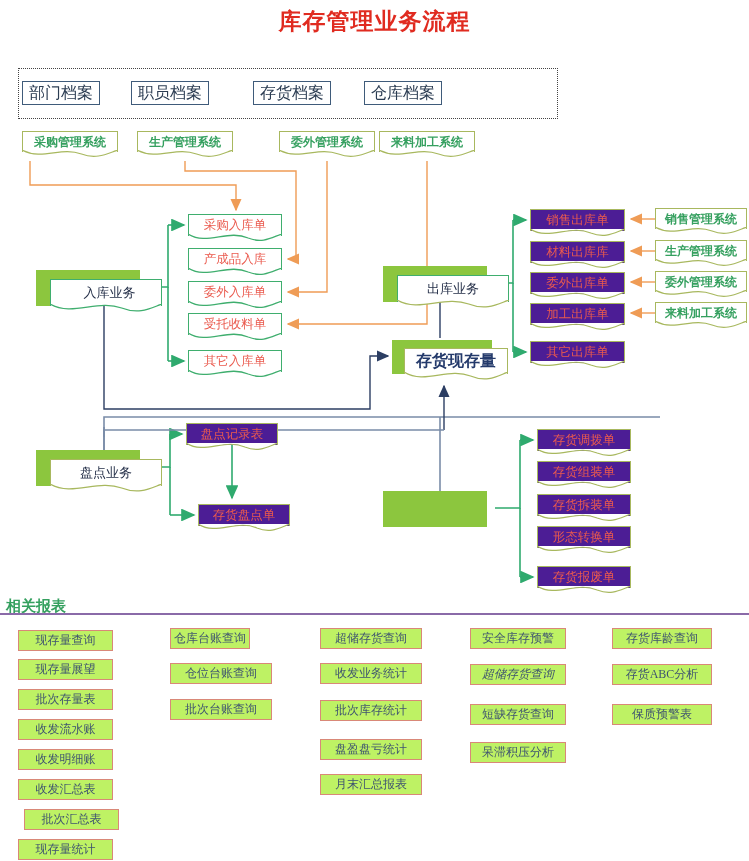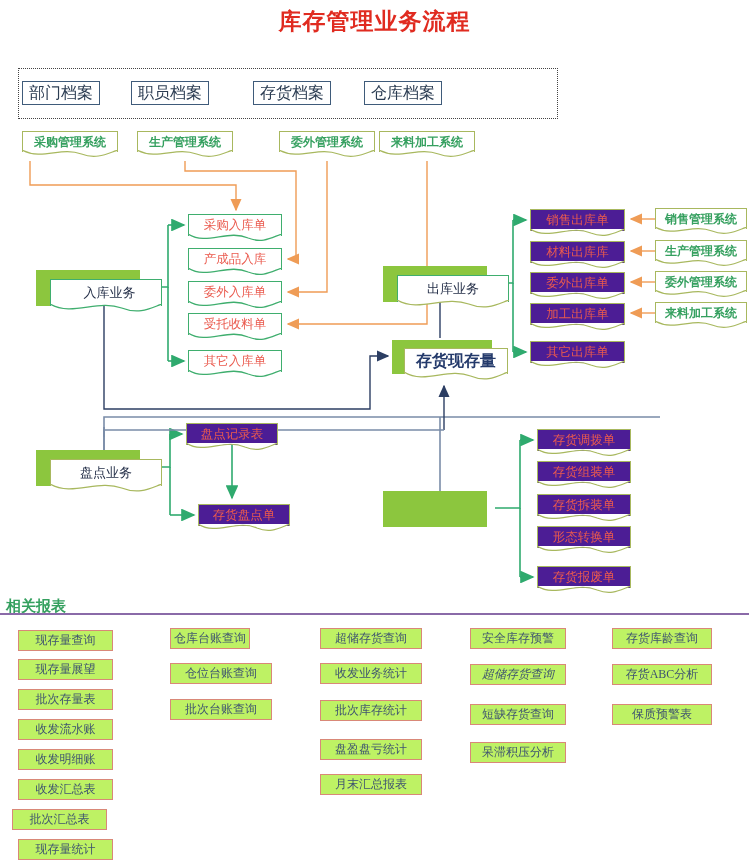--- a/index.html
+++ b/index.html
@@ -390,21 +390,21 @@
     </div>
   <div class="rep" style="left:18px;top:719px;width:95px;">
       <span>收发流水账</span>
     </div>
   <div class="rep" style="left:18px;top:749px;width:95px;">
       <span>收发明细账</span>
     </div>
   <div class="rep" style="left:18px;top:779px;width:95px;">
       <span>收发汇总表</span>
     </div>
-  <div class="rep" style="left:12px;top:809px;width:95px;">
+  <div class="rep" style="left:24px;top:809px;width:95px;">
       <span>批次汇总表</span>
     </div>
   <div class="rep" style="left:18px;top:839px;width:95px;">
       <span>现存量统计</span>
     </div>
 
   <div class="rep" style="left:170px;top:628px;width:80px;font-family:Liberation Mono, monospace;">
       <span>仓库台账查询</span>
     </div>
   <div class="rep" style="left:170px;top:663px;width:102px;">

